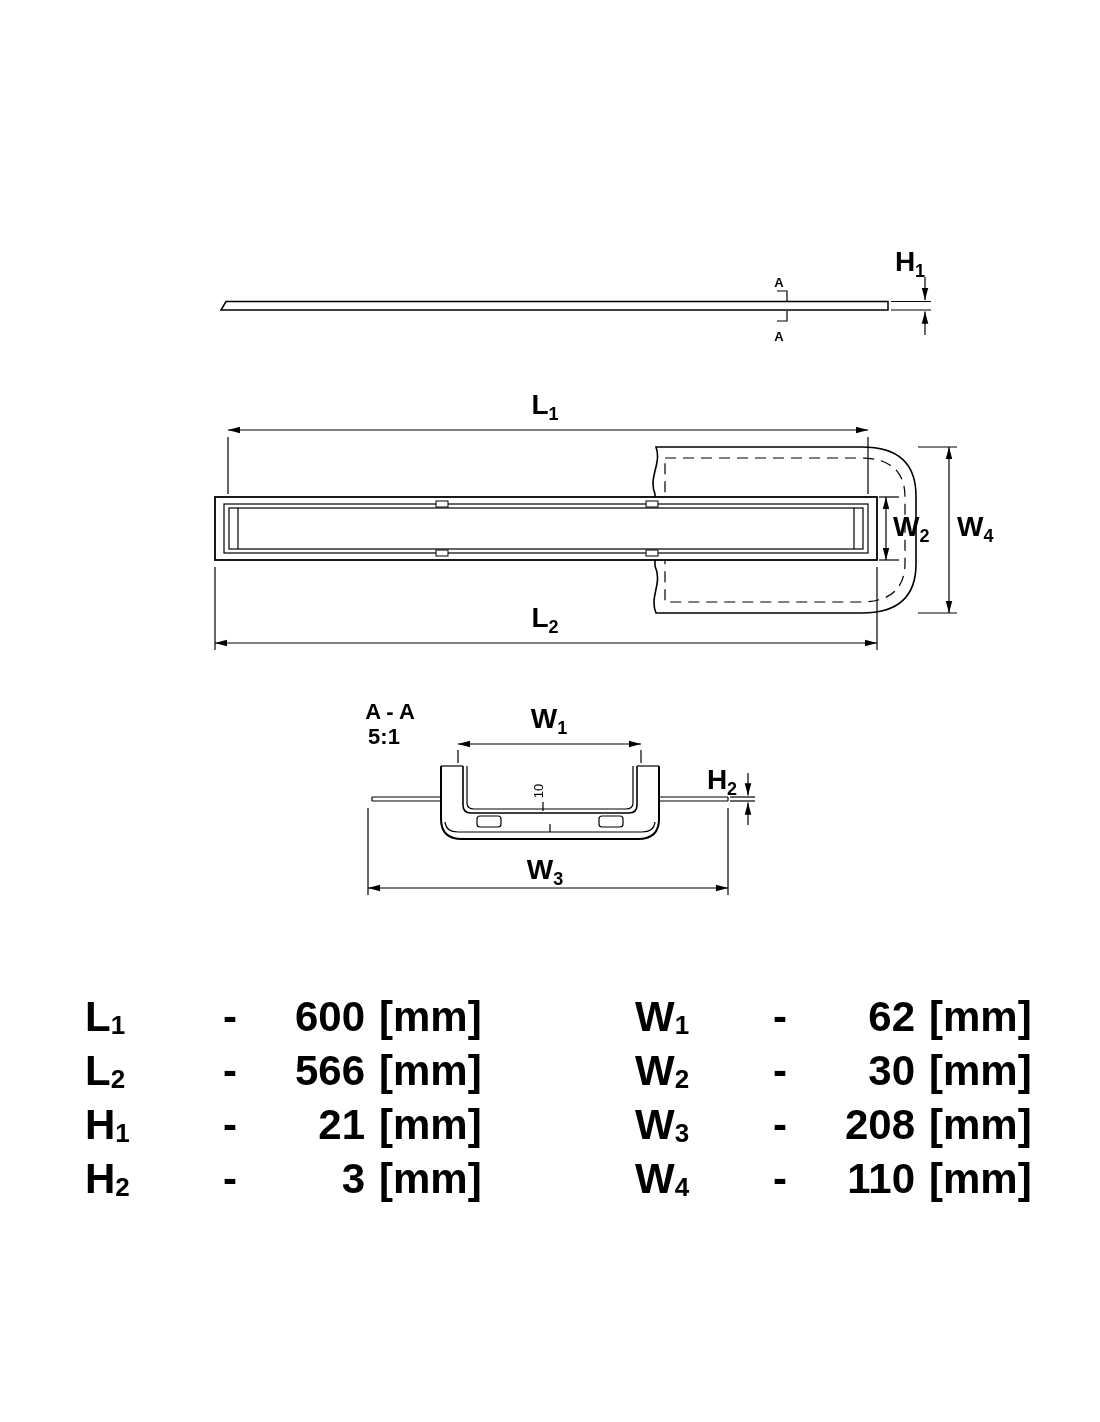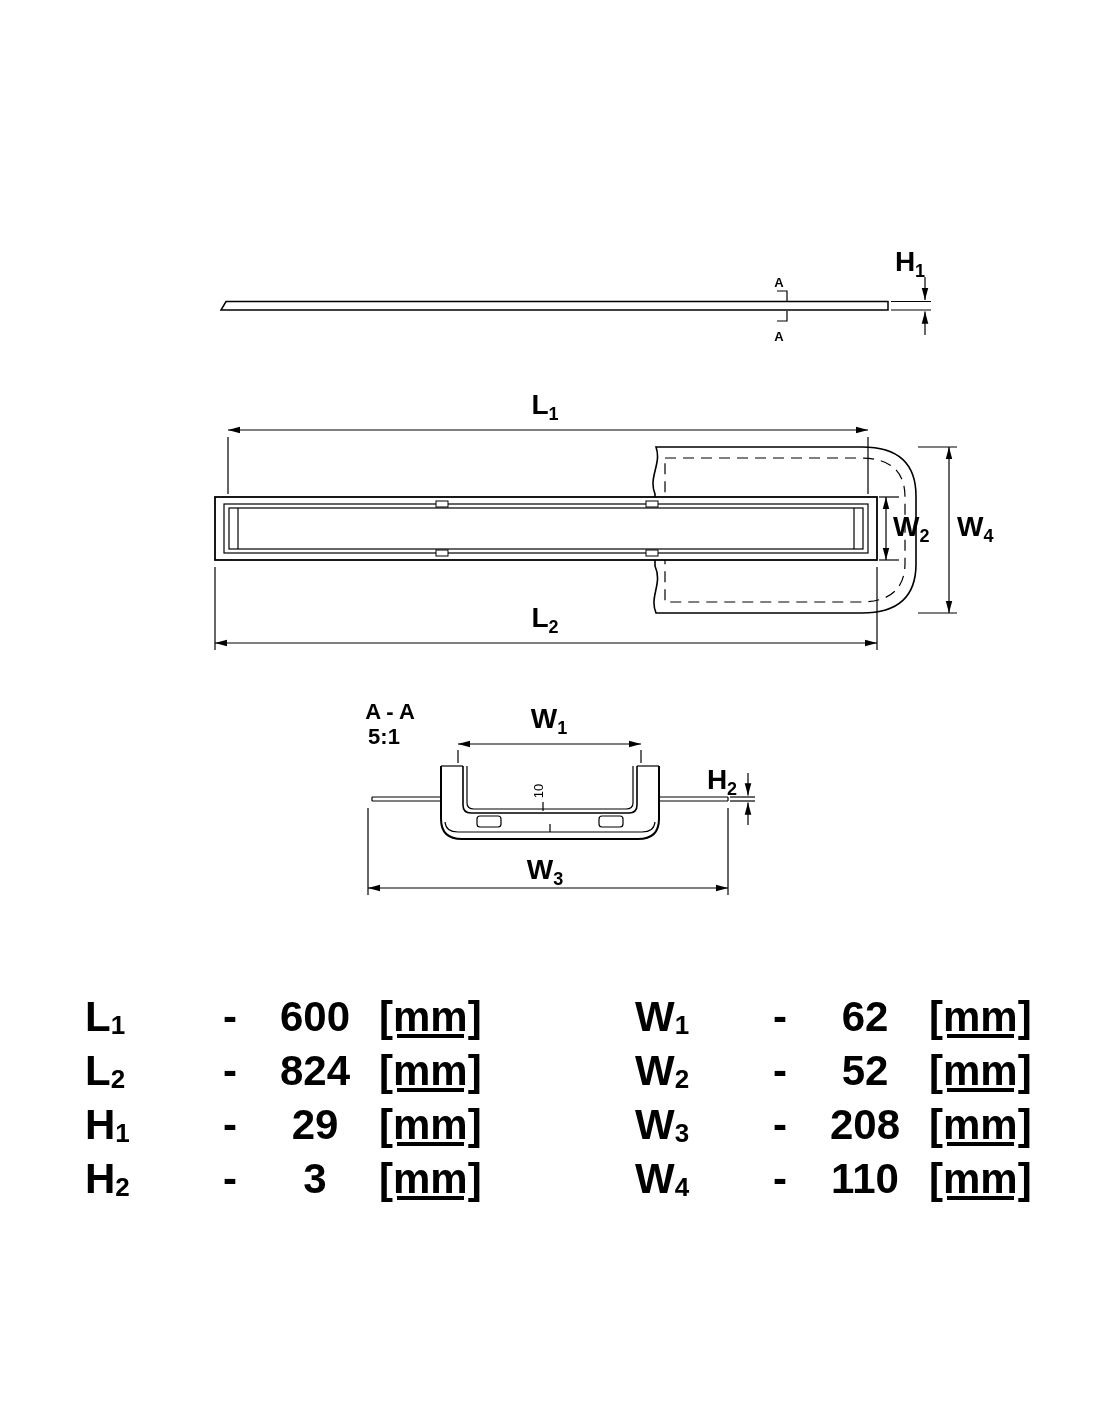--- a/index.html
+++ b/index.html
@@ -15,22 +15,22 @@
   .section-title{font-size:22px;font-weight:700;}
   .depth-label{font-size:13px;font-weight:400;}
 
   .dim-table{position:absolute;left:0;top:995px;width:1100px;height:230px;}
   .col{position:absolute;top:0;display:flex;flex-direction:column;gap:10px;}
   .col-left{left:85px;}
   .col-right{left:635px;}
   .t-row{display:grid;grid-template-columns:110px 70px 100px 135px;align-items:baseline;
          font-size:42px;font-weight:600;height:44px;line-height:44px;white-space:nowrap;}
   .t-row .dash{text-align:center;}
-  .t-row .val{text-align:center;}
-  .t-row .unit{padding-left:14px;text-decoration:underline;}
+  .t-row .val{text-align:right;}
+  .t-row .unit{padding-left:14px;}
   .t-label .s{font-size:26px;position:relative;top:3px;}
 </style>
 </head>
 <body>
 
 <div class="stage">
 
 <svg width="1100" height="960" viewBox="0 0 1100 960">
   <defs>
     <marker id="arr" markerWidth="13" markerHeight="9" refX="12.3" refY="4" orient="auto-start-reverse" markerUnits="userSpaceOnUse">
@@ -162,47 +162,47 @@
   <div class="col col-left">
     <div class="t-row">
       <span class="t-label"><span>L</span><span class="s">1</span></span>
       <span class="dash">-</span>
       <span class="val">600</span>
       <span class="unit">[mm]</span>
     </div>
     <div class="t-row">
       <span class="t-label"><span>L</span><span class="s">2</span></span>
       <span class="dash">-</span>
-      <span class="val">824</span>
+      <span class="val">566</span>
       <span class="unit">[mm]</span>
     </div>
     <div class="t-row">
       <span class="t-label"><span>H</span><span class="s">1</span></span>
       <span class="dash">-</span>
-      <span class="val">29</span>
+      <span class="val">21</span>
       <span class="unit">[mm]</span>
     </div>
     <div class="t-row">
       <span class="t-label"><span>H</span><span class="s">2</span></span>
       <span class="dash">-</span>
       <span class="val">3</span>
       <span class="unit">[mm]</span>
     </div>
   </div>
   <div class="col col-right">
     <div class="t-row">
       <span class="t-label"><span>W</span><span class="s">1</span></span>
       <span class="dash">-</span>
       <span class="val">62</span>
       <span class="unit">[mm]</span>
     </div>
     <div class="t-row">
       <span class="t-label"><span>W</span><span class="s">2</span></span>
       <span class="dash">-</span>
-      <span class="val">52</span>
+      <span class="val">30</span>
       <span class="unit">[mm]</span>
     </div>
     <div class="t-row">
       <span class="t-label"><span>W</span><span class="s">3</span></span>
       <span class="dash">-</span>
       <span class="val">208</span>
       <span class="unit">[mm]</span>
     </div>
     <div class="t-row">
       <span class="t-label"><span>W</span><span class="s">4</span></span>

